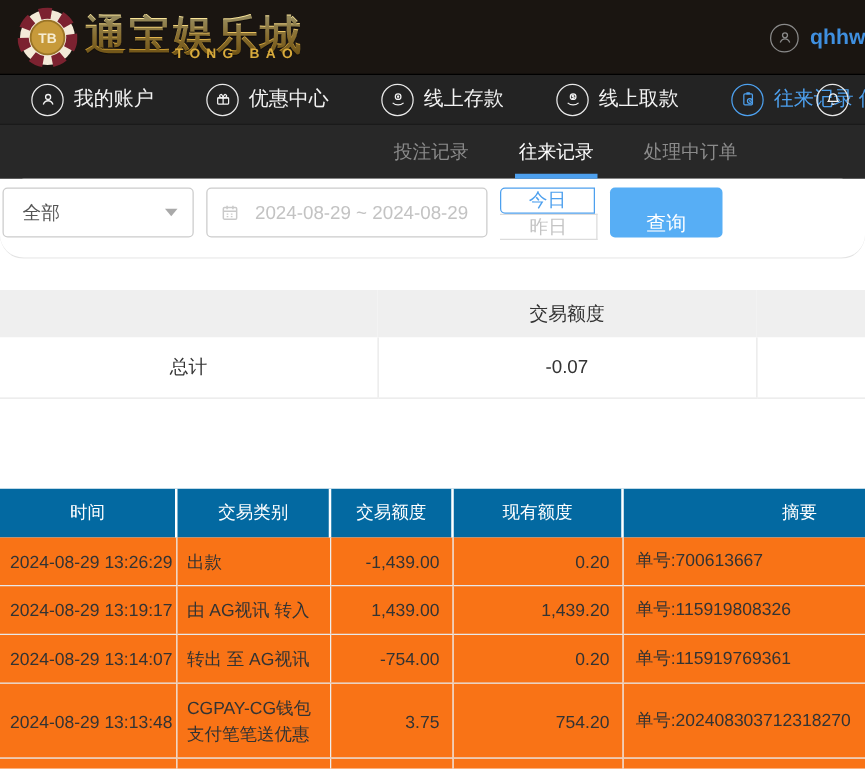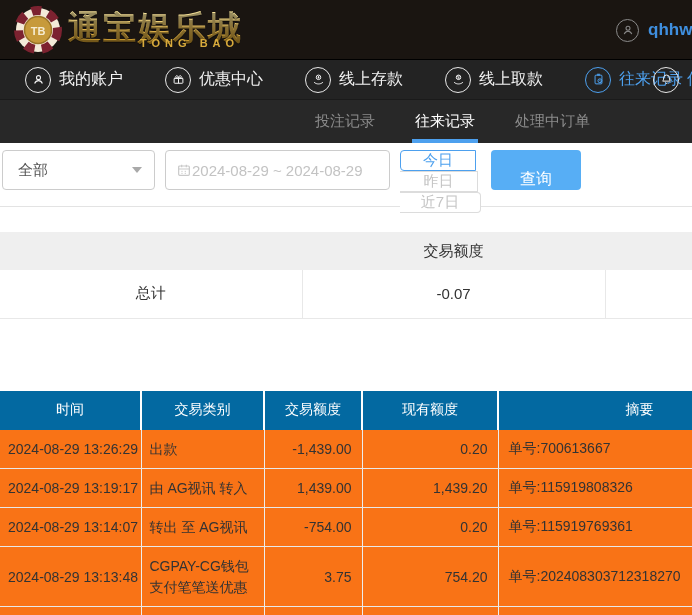--- a/index.html
+++ b/index.html
@@ -30,24 +30,24 @@
   .bell-wrap { position:absolute; left:653px; display:flex; align-items:center; gap:8px; }
   .bell-extra { color:#4da0ee; font-size:16px; }
 
   
   .sub-nav { height:43px; background:#282828; display:flex; align-items:stretch; padding-left:315px; gap:40px; }
   .tab { position:relative; display:flex; align-items:center; font-size:15px; color:#8b8b8b; cursor:pointer; white-space:nowrap; }
   .tab.active { color:#fff; }
   .tab.active::after { content:""; position:absolute; left:-3px; right:-3px; bottom:0; height:4px; background:#4da0ee; }
 
   
-  .filter-bar { background:#fff; height:64px; padding:7px 0 0 2px; border-bottom:1px solid #e3e3e3; display:flex; }
+  .filter-bar { background:#fff; height:64px; padding:7px 0 0 2px; border-bottom:1px solid #e3e3e3; display:flex;border-radius:19px; }
   .select-box { width:153px; height:40px; border:1px solid #ccc; border-radius:4px; display:flex; align-items:center; padding:0 12px 0 15px; color:#555; font-size:15px; justify-content:space-between; cursor:pointer; }
   .caret { width:0; height:0; border-left:5px solid transparent; border-right:5px solid transparent; border-top:6px solid #a9a9a9; }
-  .date-box { width:225px; height:40px; border:1px solid #ccc; border-radius:4px; display:flex; align-items:center; gap:0; padding:0 10px; color:#c3c3c3; font-size:15px; margin-left:10px; white-space:nowrap; }
+  .date-box { width:225px; height:40px; border:1px solid #ccc; border-radius:4px; display:flex; align-items:center; gap:12px; padding:0 10px; color:#c3c3c3; font-size:15px; margin-left:10px; white-space:nowrap; }
   .btn-group { display:flex; margin-left:10px; height:40px;flex-direction:column; }
   .quick-btn { height:40px; border:1px solid #dcdcdc; background:#fff; color:#c4c4c4; font-size:15px; display:flex; align-items:center; justify-content:center; cursor:pointer; }
   .quick-btn.b1 { width:76px; border-radius:4px 0 0 4px; }
   .quick-btn.b2 { width:78px; border-left:none; }
   .quick-btn.b3 { width:81px; border-left:none; border-radius:0 4px 4px 0; }
   .quick-btn.active { border:1px solid #4da0ee; color:#4da0ee; margin-left:-1px; z-index:2; }
   .btn-group .quick-btn.b1.active { margin-left:0; }
   .query-btn { margin-left:10px; width:90px; height:40px; background:#57aef5; color:#fff; font-size:16px; border:none; border-radius:4px; display:flex; align-items:flex-end; justify-content:center; cursor:pointer; }
 
   
@@ -189,23 +189,20 @@
       </svg>
       <span>2024-08-29 ~ 2024-08-29</span>
     </div>
     <div class="btn-group">
       <div class="quick-btn b1 active">
         <span>今日</span>
       </div>
       <div class="quick-btn b2">
         <span>昨日</span>
       </div>
-      <div class="quick-btn b3">
-        <span>近7日</span>
-      </div>
     </div>
     <div class="query-btn">
       <span>查询</span>
     </div>
   </div>
 
   <table class="summary-table">
     <colgroup>
         <col class="c1">
         <col class="c2">

